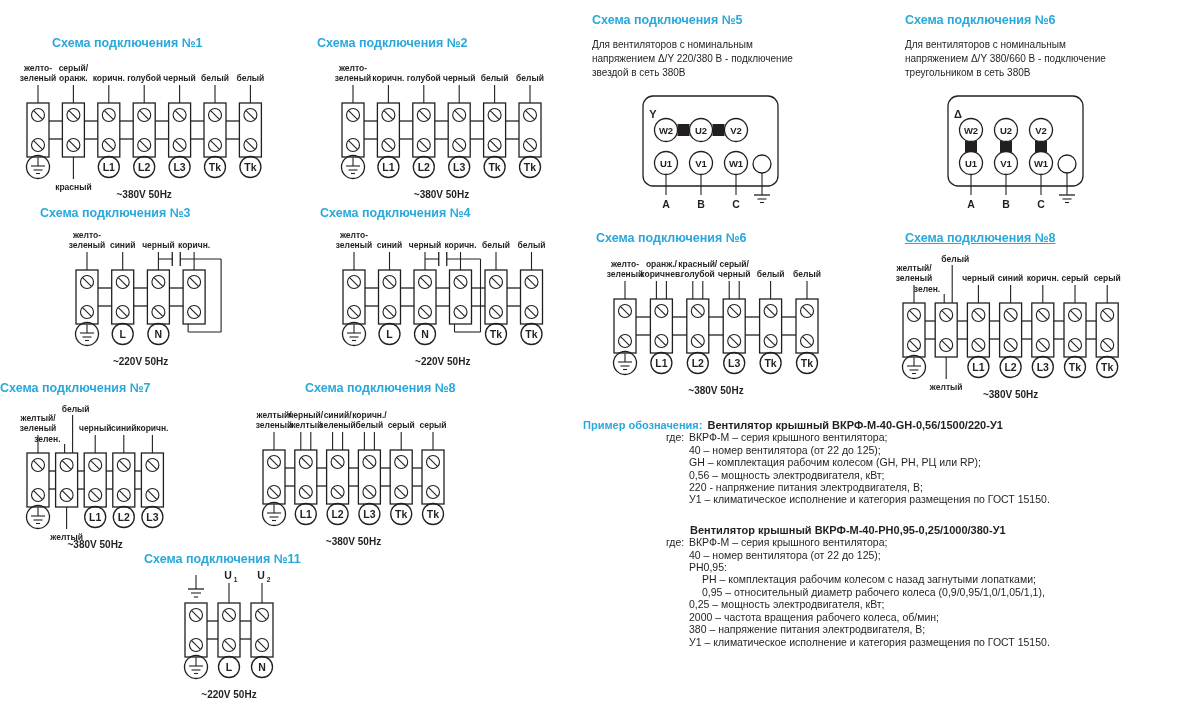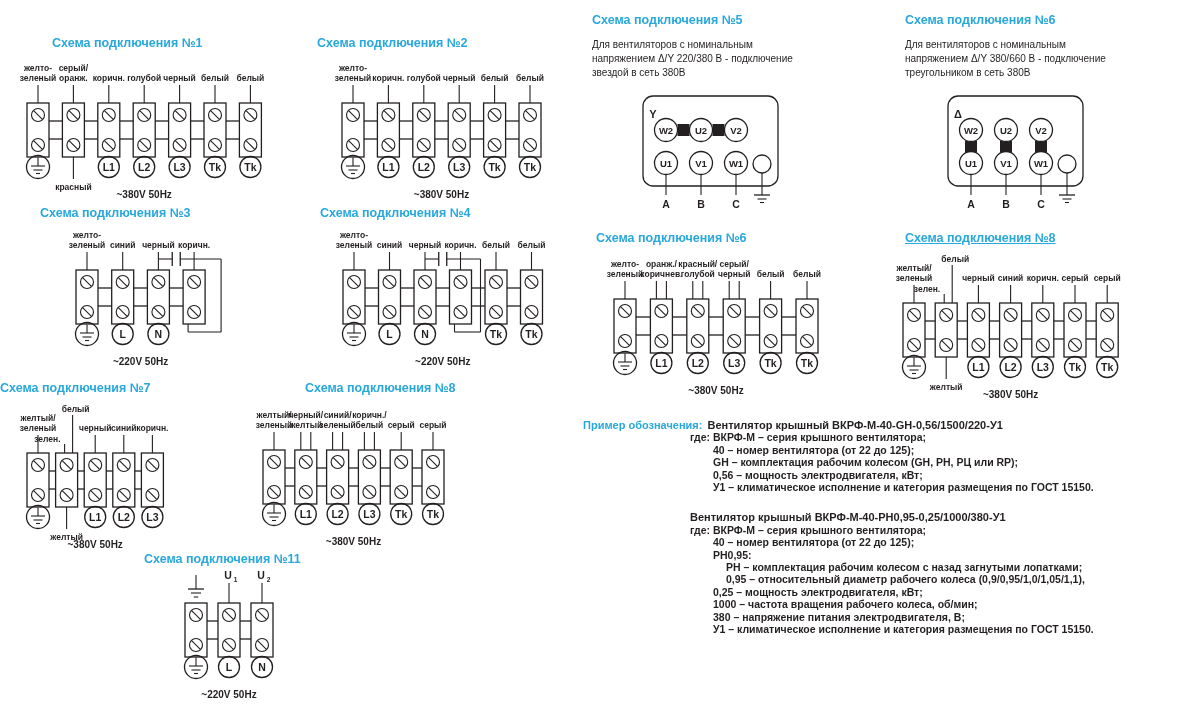--- a/index.html
+++ b/index.html
@@ -32,21 +32,21 @@
   .lead{font-size:10.5px;font-weight:bold;}
   .usub{font-size:6.5px;font-weight:bold;}
   #example{
     position:absolute;left:583px;top:419px;width:598px;
     font-size:10.5px;line-height:12.4px;color:#231f20;
   }
   .ex-head{display:flex;gap:5px;align-items:baseline;}
   .ex-label{color:var(--accent);font-weight:bold;font-size:11px;white-space:nowrap;}
   .ex-title{font-weight:bold;font-size:11px;white-space:nowrap;}
   .ex-title2{font-weight:bold;font-size:11px;margin-left:107px;margin-top:18px;white-space:nowrap;}
-  .ex-rows{position:relative;margin-left:107px;font-weight:bold;}
+  .ex-rows{position:relative;margin-left:83px;}
   .ex-where{position:absolute;left:0;top:0;}
   .ex-row{white-space:nowrap;}
 </style>
 </head>
 <body>
 
 <div id="canvas">
 
   <div class="sch-title" style="left:52px;top:36px;">Схема подключения №1</div>
   <div class="sch-title" style="left:317px;top:36px;">Схема подключения №2</div>
@@ -1333,29 +1333,30 @@
       <div class="ex-head">
         <span class="ex-label">Пример обозначения:</span>
         <span class="ex-title">Вентилятор крышный ВКРФ-М-40-GH-0,56/1500/220-У1</span>
       </div>
       <div class="ex-rows">
         <span class="ex-where">где:</span>
         <div class="ex-row" style="padding-left: 23px;">ВКРФ-М – серия крышного вентилятора;</div>
         <div class="ex-row" style="padding-left: 23px;">40 – номер вентилятора (от 22 до 125);</div>
         <div class="ex-row" style="padding-left: 23px;">GH – комплектация рабочим колесом (GH, PH, РЦ или RP);</div>
         <div class="ex-row" style="padding-left: 23px;">0,56 – мощность электродвигателя, кВт;</div>
+        <div class="ex-row" style="padding-left: 23px;">220 - напряжение питания электродвигателя, В;</div>
         <div class="ex-row" style="padding-left: 23px;">У1 – климатическое исполнение и категория размещения по ГОСТ 15150.</div>
       </div>
       <div class="ex-title2">Вентилятор крышный ВКРФ-М-40-РН0,95-0,25/1000/380-У1</div>
       <div class="ex-rows">
         <span class="ex-where">где:</span>
         <div class="ex-row" style="padding-left: 23px;">ВКРФ-М – серия крышного вентилятора;</div>
         <div class="ex-row" style="padding-left: 23px;">40 – номер вентилятора (от 22 до 125);</div>
         <div class="ex-row" style="padding-left: 23px;">РН0,95:</div>
         <div class="ex-row" style="padding-left: 36px;">РН – комплектация рабочим колесом с назад загнутыми лопатками;</div>
         <div class="ex-row" style="padding-left: 36px;">0,95 – относительный диаметр рабочего колеса (0,9/0,95/1,0/1,05/1,1),</div>
         <div class="ex-row" style="padding-left: 23px;">0,25 – мощность электродвигателя, кВт;</div>
-        <div class="ex-row" style="padding-left: 23px;">1000 – частота вращения рабочего колеса, об/мин;</div>
+        <div class="ex-row" style="padding-left: 23px;">2000 – частота вращения рабочего колеса, об/мин;</div>
         <div class="ex-row" style="padding-left: 23px;">380 – напряжение питания электродвигателя, В;</div>
         <div class="ex-row" style="padding-left: 23px;">У1 – климатическое исполнение и категория размещения по ГОСТ 15150.</div>
       </div>
     </div>
 </div>
 
 </body></html>

